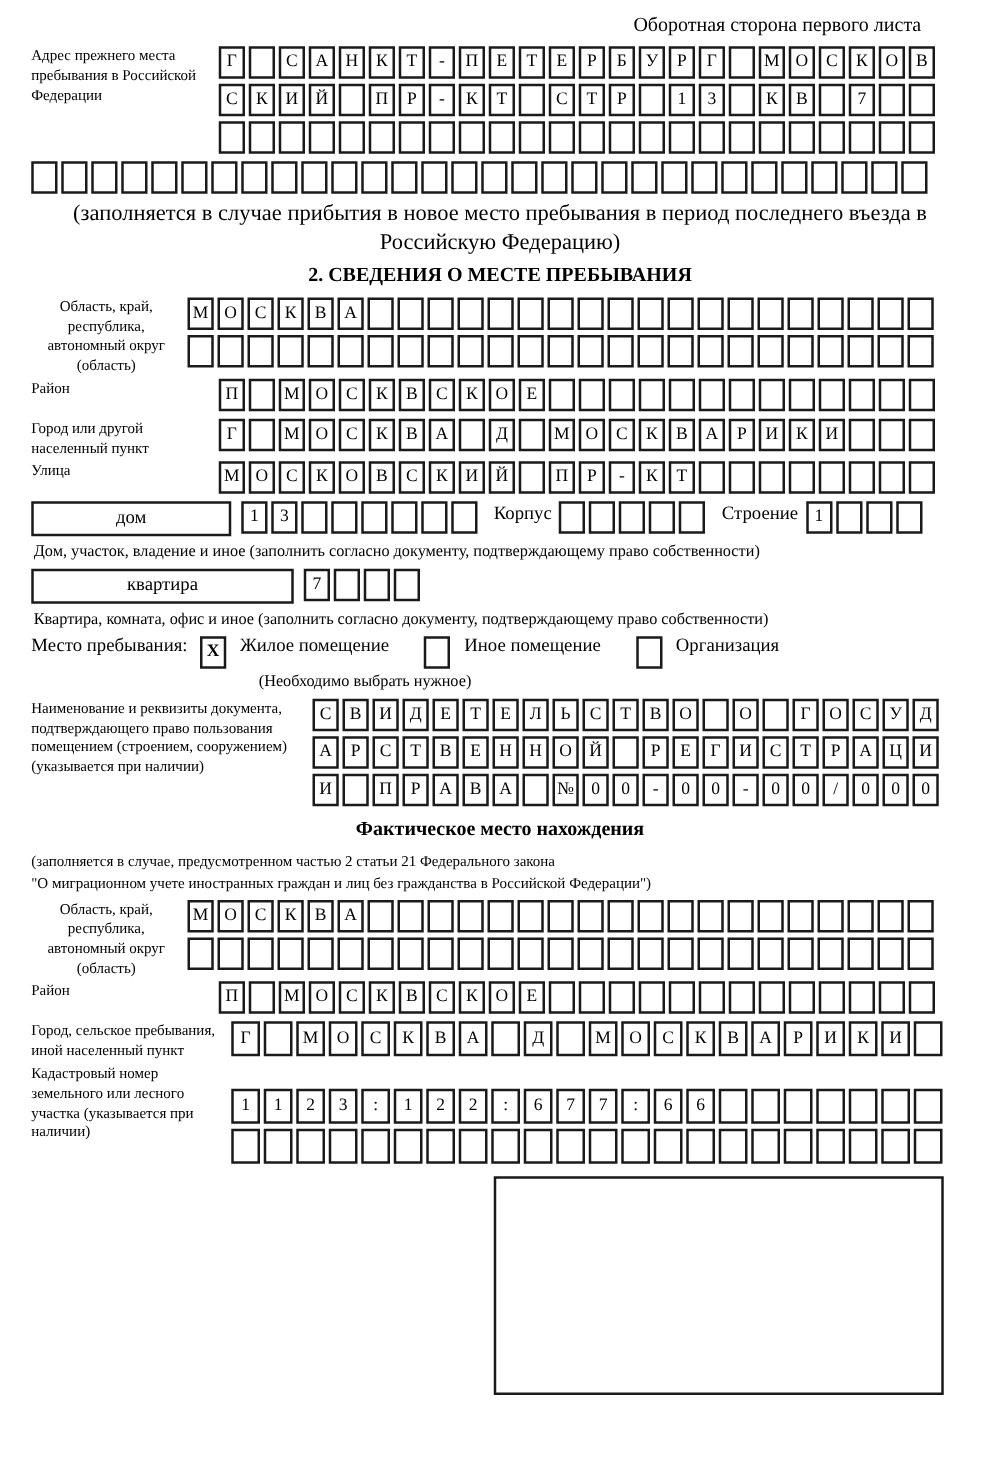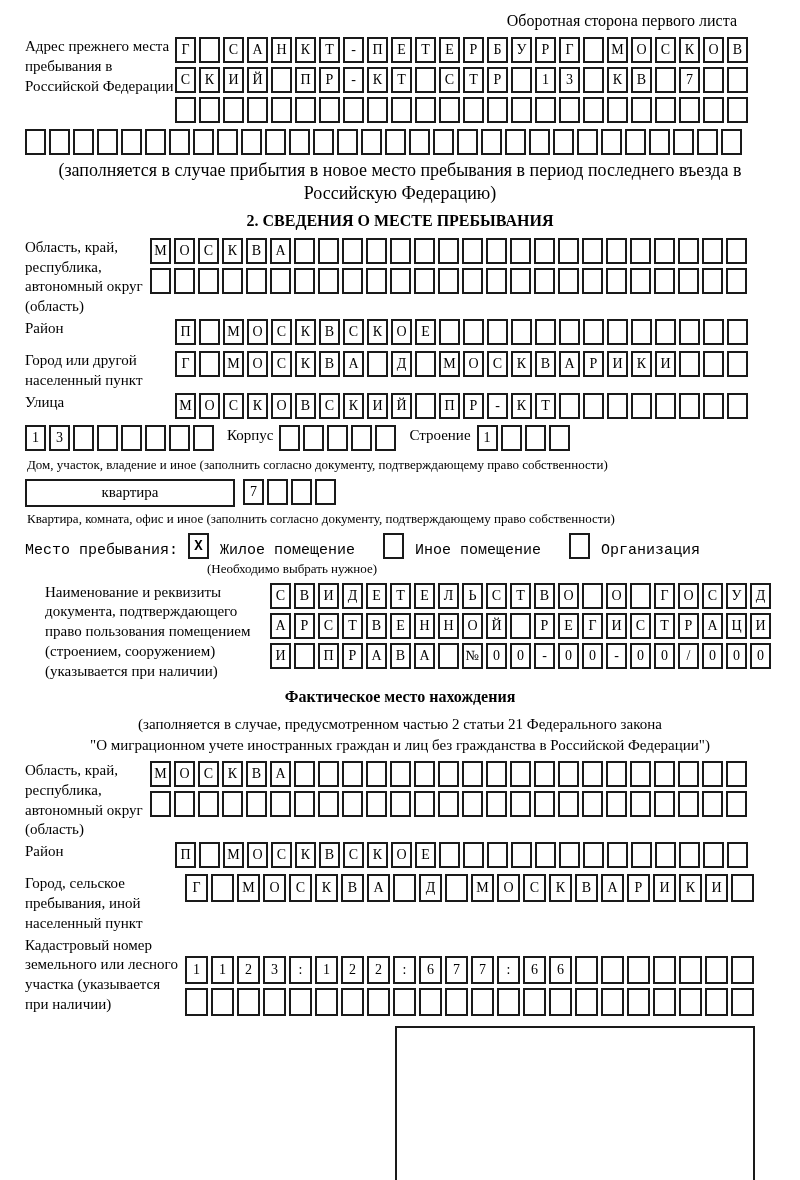--- a/index.html
+++ b/index.html
@@ -1,46 +1,46 @@
 <!DOCTYPE html>
 <html><head>
 <meta charset="utf-8">
 <style>
   html,body{margin:0;padding:0;background:#fff;}
   body{width:800px;height:1180px;font-family:"Liberation Serif","DejaVu Serif",serif;color:#000;overflow:hidden;}
   .page{padding:12px 25px 0 25px;width:750px;}
   .hdr{text-align:right;font-size:16px;padding-right:38px;margin-bottom:7px;}
   .frow{display:flex;align-items:flex-start;margin-bottom:2px;}
-  .flabel{font-size:15px;line-height:1.32;flex:none;}
+  .flabel{font-size:12px;line-height:1.32;flex:none;}
   .w150{width:150px;}
-  .w120{width:120px;}
+  .w120{width:120px;text-align:center;}
   .w160l{width:160px;}
-  .w225{width:225px;margin-left:20px;}
+  .w225{width:225px;}
   .cellcol{flex:none;}
   .cellrow{display:flex;flex:none;margin-bottom:4px;}
   .cell{width:17px;height:22px;border:2px solid #1a1a1a;margin-right:3px;flex:none;
         display:flex;align-items:center;justify-content:center;
         font-size:14px;line-height:1;background:#fff;}
   .lg .cell{width:19px;height:24px;}
   .caption{font-size:18px;line-height:1.3;}
   .center{text-align:center;}
   .sec-title{font-size:16px;font-weight:bold;text-align:center;margin:6px 0 8px 0;}
   .domrow{display:flex;align-items:flex-start;margin-bottom:2px;}
   .wbox{border:2px solid #1a1a1a;height:24px;display:flex;align-items:center;justify-content:center;
         font-size:15px;flex:none;margin-right:8px;}
   .boxdom{width:156px;}
   .boxkv{width:206px;}
   .inl-label{font-size:15px;margin:2px 6px 0 10px;flex:none;text-align:right;}
-  .chkrow{display:flex;align-items:flex-end;margin:4px 0 2px 0;font-family:Liberation Mono, monospace;}
+  .chkrow{display:flex;align-items:flex-start;margin:4px 0 2px 0;}
   .chklabel{font-size:15px;margin-right:10px;}
   .optlabel{font-size:15px;margin:0 28px 0 8px;}
   .chk{font-weight:bold;}
   .subnote{font-size:13px;margin:0 0 6px 182px;}
   .mini-caption{font-size:13px;margin:0 0 6px 2px;}
-  .fact-cap{font-size:15px;text-align:center;line-height:1.45;margin-bottom:4px;}
+  .fact-cap{font-size:12px;text-align:left;line-height:1.45;margin-bottom:4px;}
   .cad-cells{margin-top:20px;}
   .stamp-wrap{width:400px;margin-left:auto;margin-top:6px;}
   .stamp-box{width:356px;height:171px;border:2px solid #1a1a1a;margin:0 auto 6px auto;}
   .mb6{margin-bottom:6px;}
 </style>
 </head>
 <body>
 
 <div class="page">
 
@@ -309,20 +309,21 @@
         <div class="cell"></div>
         <div class="cell"></div>
         <div class="cell"></div>
         <div class="cell"></div>
         <div class="cell"></div>
         <div class="cell"></div>
       </div>
   </div>
 
   <div class="domrow">
+    <div class="wbox boxdom">дом</div>
     <div class="cellrow">
         <div class="cell">1</div>
         <div class="cell">3</div>
         <div class="cell"></div>
         <div class="cell"></div>
         <div class="cell"></div>
         <div class="cell"></div>
         <div class="cell"></div>
         <div class="cell"></div>
       </div>

